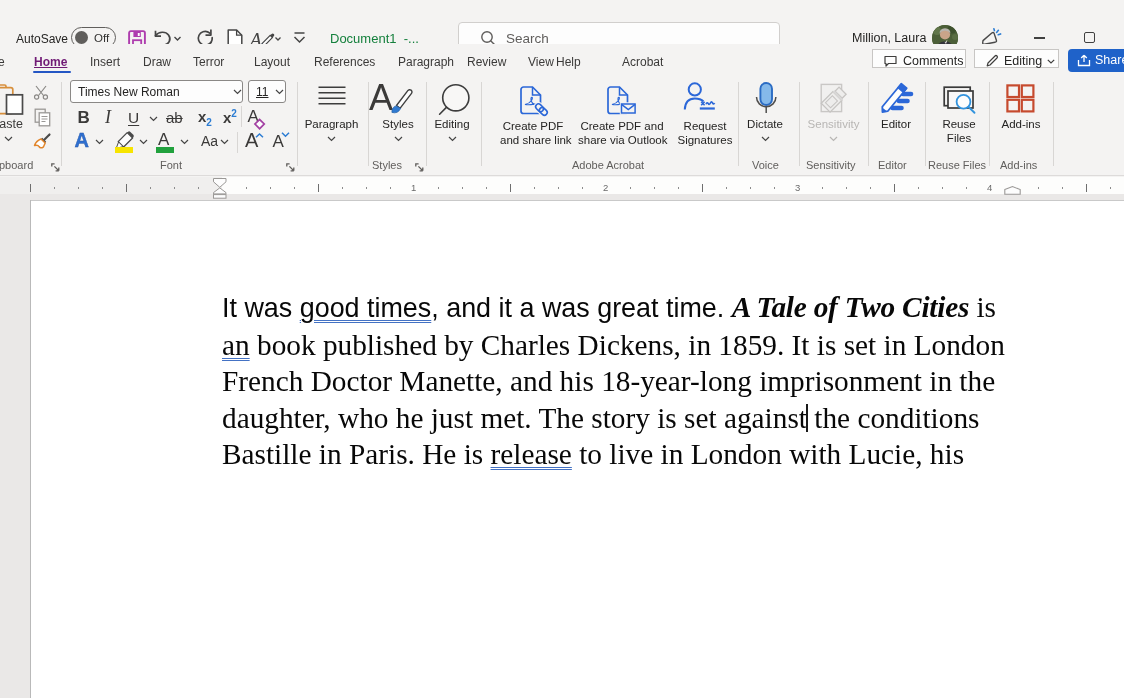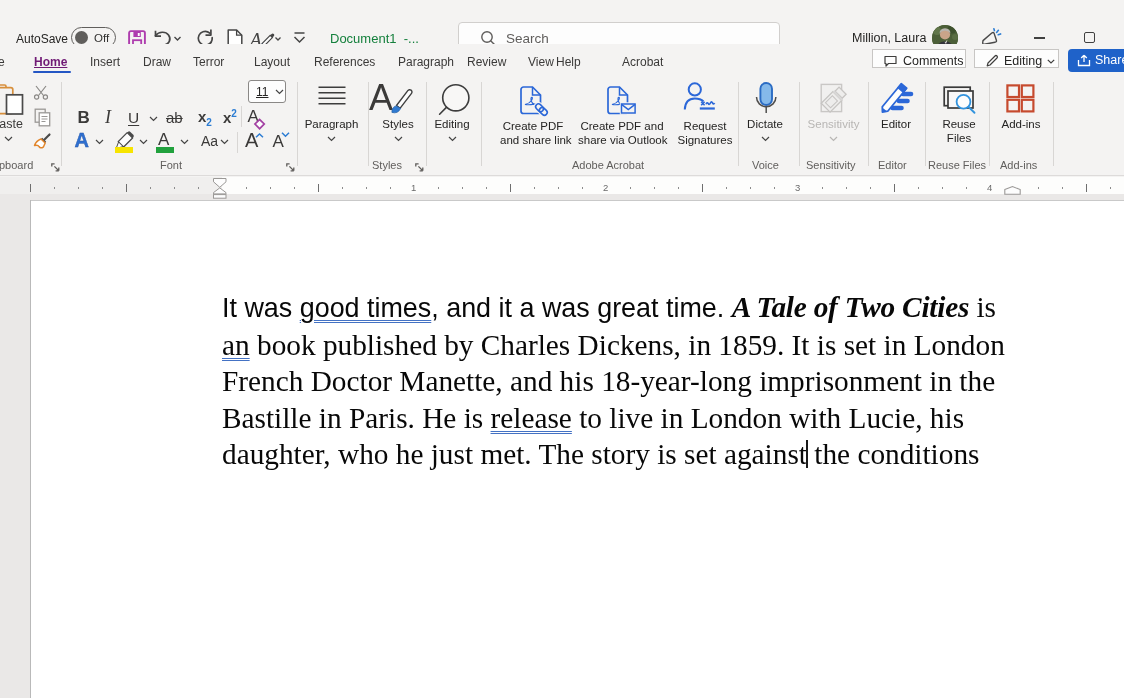--- a/index.html
+++ b/index.html
@@ -187,20 +187,26 @@
     <path d="M10.2 5.8 L14.2 9.8 L12 12 L8 8 Z" fill="#4a4a4a"></path>
     <path d="M9 7 Q4 9 2.5 13.5 Q6 12.5 7 14.5 Q8.5 17 11.5 14.8 L13.2 11 Z" fill="#fff" stroke="#e2862c" stroke-width="1.5" stroke-linejoin="round"></path>
   </svg>
   <div class="grplabel" style="left:-1px;">pboard</div>
   <svg class="lnch" style="left:51px; top:86px;" width="9" height="9" viewBox="0 0 9 9">
       <path d="M0.8 3.6 V0.8 H3.6" fill="none" stroke="#5f5d5b" stroke-width="1.3"></path>
       <path d="M3.4 3.4 L7.8 7.8 M7.8 7.8 V4.6 M7.8 7.8 H4.6" fill="none" stroke="#5f5d5b" stroke-width="1.3"></path>
     </svg>
   <div class="vsep" style="left:61px;"></div>
 
+  <div class="combo" id="fontname" style="left:70px; width:173px;">
+      <span style="position:absolute;left:7px;top:3.5px;">Times New Roman</span>
+    <svg style="left:162px; top:8px;" width="9" height="6" viewBox="0 0 9 6">
+        <path d="M1 1 L4.5 4.5 L8 1" fill="none" stroke="#454545" stroke-width="1.2"></path>
+      </svg>
+    </div>
   <div class="combo" id="fontsize" style="left:248px; width:38px;">
       <span style="position:absolute;left:7px;top:4px;text-decoration:underline;">11</span>
     <svg style="left:26px; top:8px;" width="9" height="6" viewBox="0 0 9 6">
         <path d="M1 1 L4.5 4.5 L8 1" fill="none" stroke="#454545" stroke-width="1.2"></path>
       </svg>
     </div>
 
   <div class="ficon" style="left:77.5px; top:31px; font-size:17px; font-weight:700;">B</div>
   <div class="ficon" style="left:105px; top:30px; font-family:'Liberation Serif',serif; font-size:18px; font-style:italic;">I</div>
   <div class="ficon" style="left:128px; top:31.5px; font-size:15.5px; text-decoration:underline; text-underline-offset:2px;">U</div>
@@ -437,16 +443,16 @@
 </div>
 
 <div id="docarea">
   <div id="page"></div>
   <div id="pagetop"></div>
   <div id="pageedge"></div>
   <div id="text">
     <div><span class="sans">It was <span class="gram">good times</span>, and it a was great time.&nbsp;</span><b><i style="letter-spacing:-0.23px;">A Tale of Two Cities</i></b> is</div>
     <div><span class="gram">an</span> book published by Charles Dickens, in 1859. It is set in London</div>
     <div>French Doctor Manette, and his 18-year-long imprisonment in the</div>
+    <div>daughter, who he just met. The story is set against<span class="cursor"></span> the conditions</div>
     <div>Bastille in Paris. He is <span class="gram">release</span> to live in London with Lucie, his</div>
-    <div>daughter, who he just met. The story is set against<span class="cursor"></span> the conditions</div>
   </div>
 </div>
 
 </body></html>

